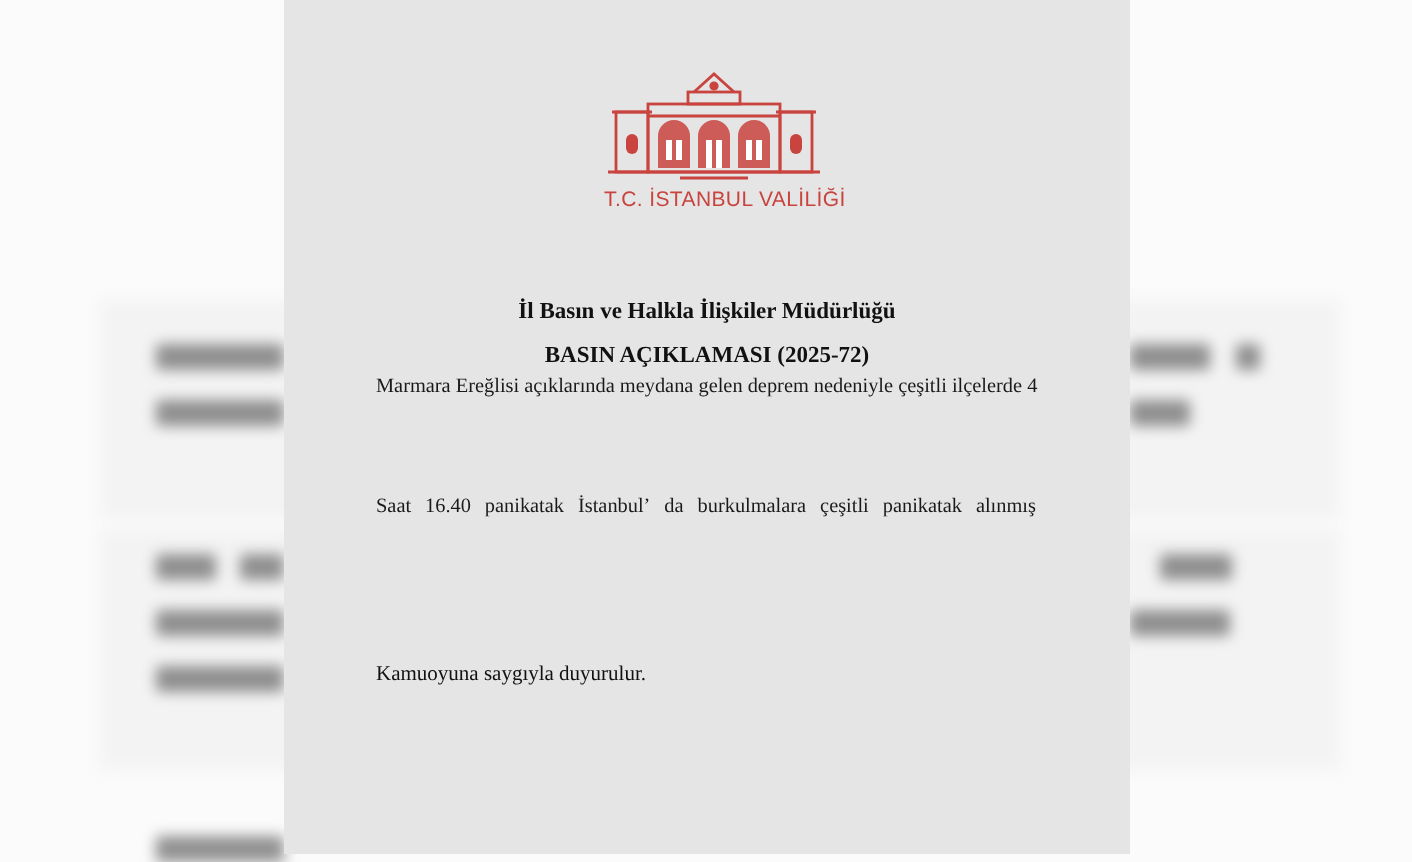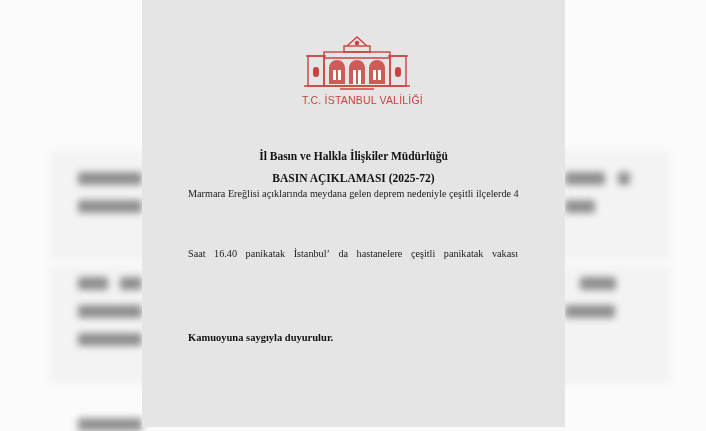--- a/index.html
+++ b/index.html
@@ -40,21 +40,21 @@
     .title2 { top: 140px; }
     .para {
       position: absolute; left: 46px; width: 330px;
       font-size: 10.2px; line-height: 22px; color: #1a1a1a;
     }
     .para .jl { display: flex; justify-content: space-between; white-space: nowrap; }
     .p1 { top: 183px; }
     .p2 { top: 243px; }
     .closing {
       position: absolute; left: 46px; top: 332px;
-      font-weight: bold; font-size: 10.5px; color: #111;
+      font-weight: normal; font-size: 10.5px; color: #111;
     }
   </style>
 </head>
 <body>
 
 <div class="bg">
   <div class="panel" style="left:50px;top:150px;width:620px;height:110px;"></div>
   <div class="panel" style="left:50px;top:265px;width:620px;height:120px;"></div>
   <div class="line" style="left:78px;top:172px;width:64px;"></div>
   <div class="line" style="left:78px;top:200px;width:64px;"></div>
@@ -118,21 +118,21 @@
     <div class="jl">Marmara Ereğlisi açıklarında meydana gelen deprem nedeniyle çeşitli ilçelerde 4</div>
   </div>
 
   <div class="para p2">
     <div class="jl">
       <span>Saat</span>
       <span>16.40</span>
       <span>panikatak</span>
       <span>İstanbul’</span>
       <span>da</span>
-      <span>hastanelere</span>
+      <span>burkulmalara</span>
       <span>çeşitli</span>
       <span>panikatak</span>
-      <span>vakası</span>
+      <span>alınmış</span>
     </div>
   </div>
 
   <div class="closing">Kamuoyuna saygıyla duyurulur.</div>
 </div>
 
 </body></html>

